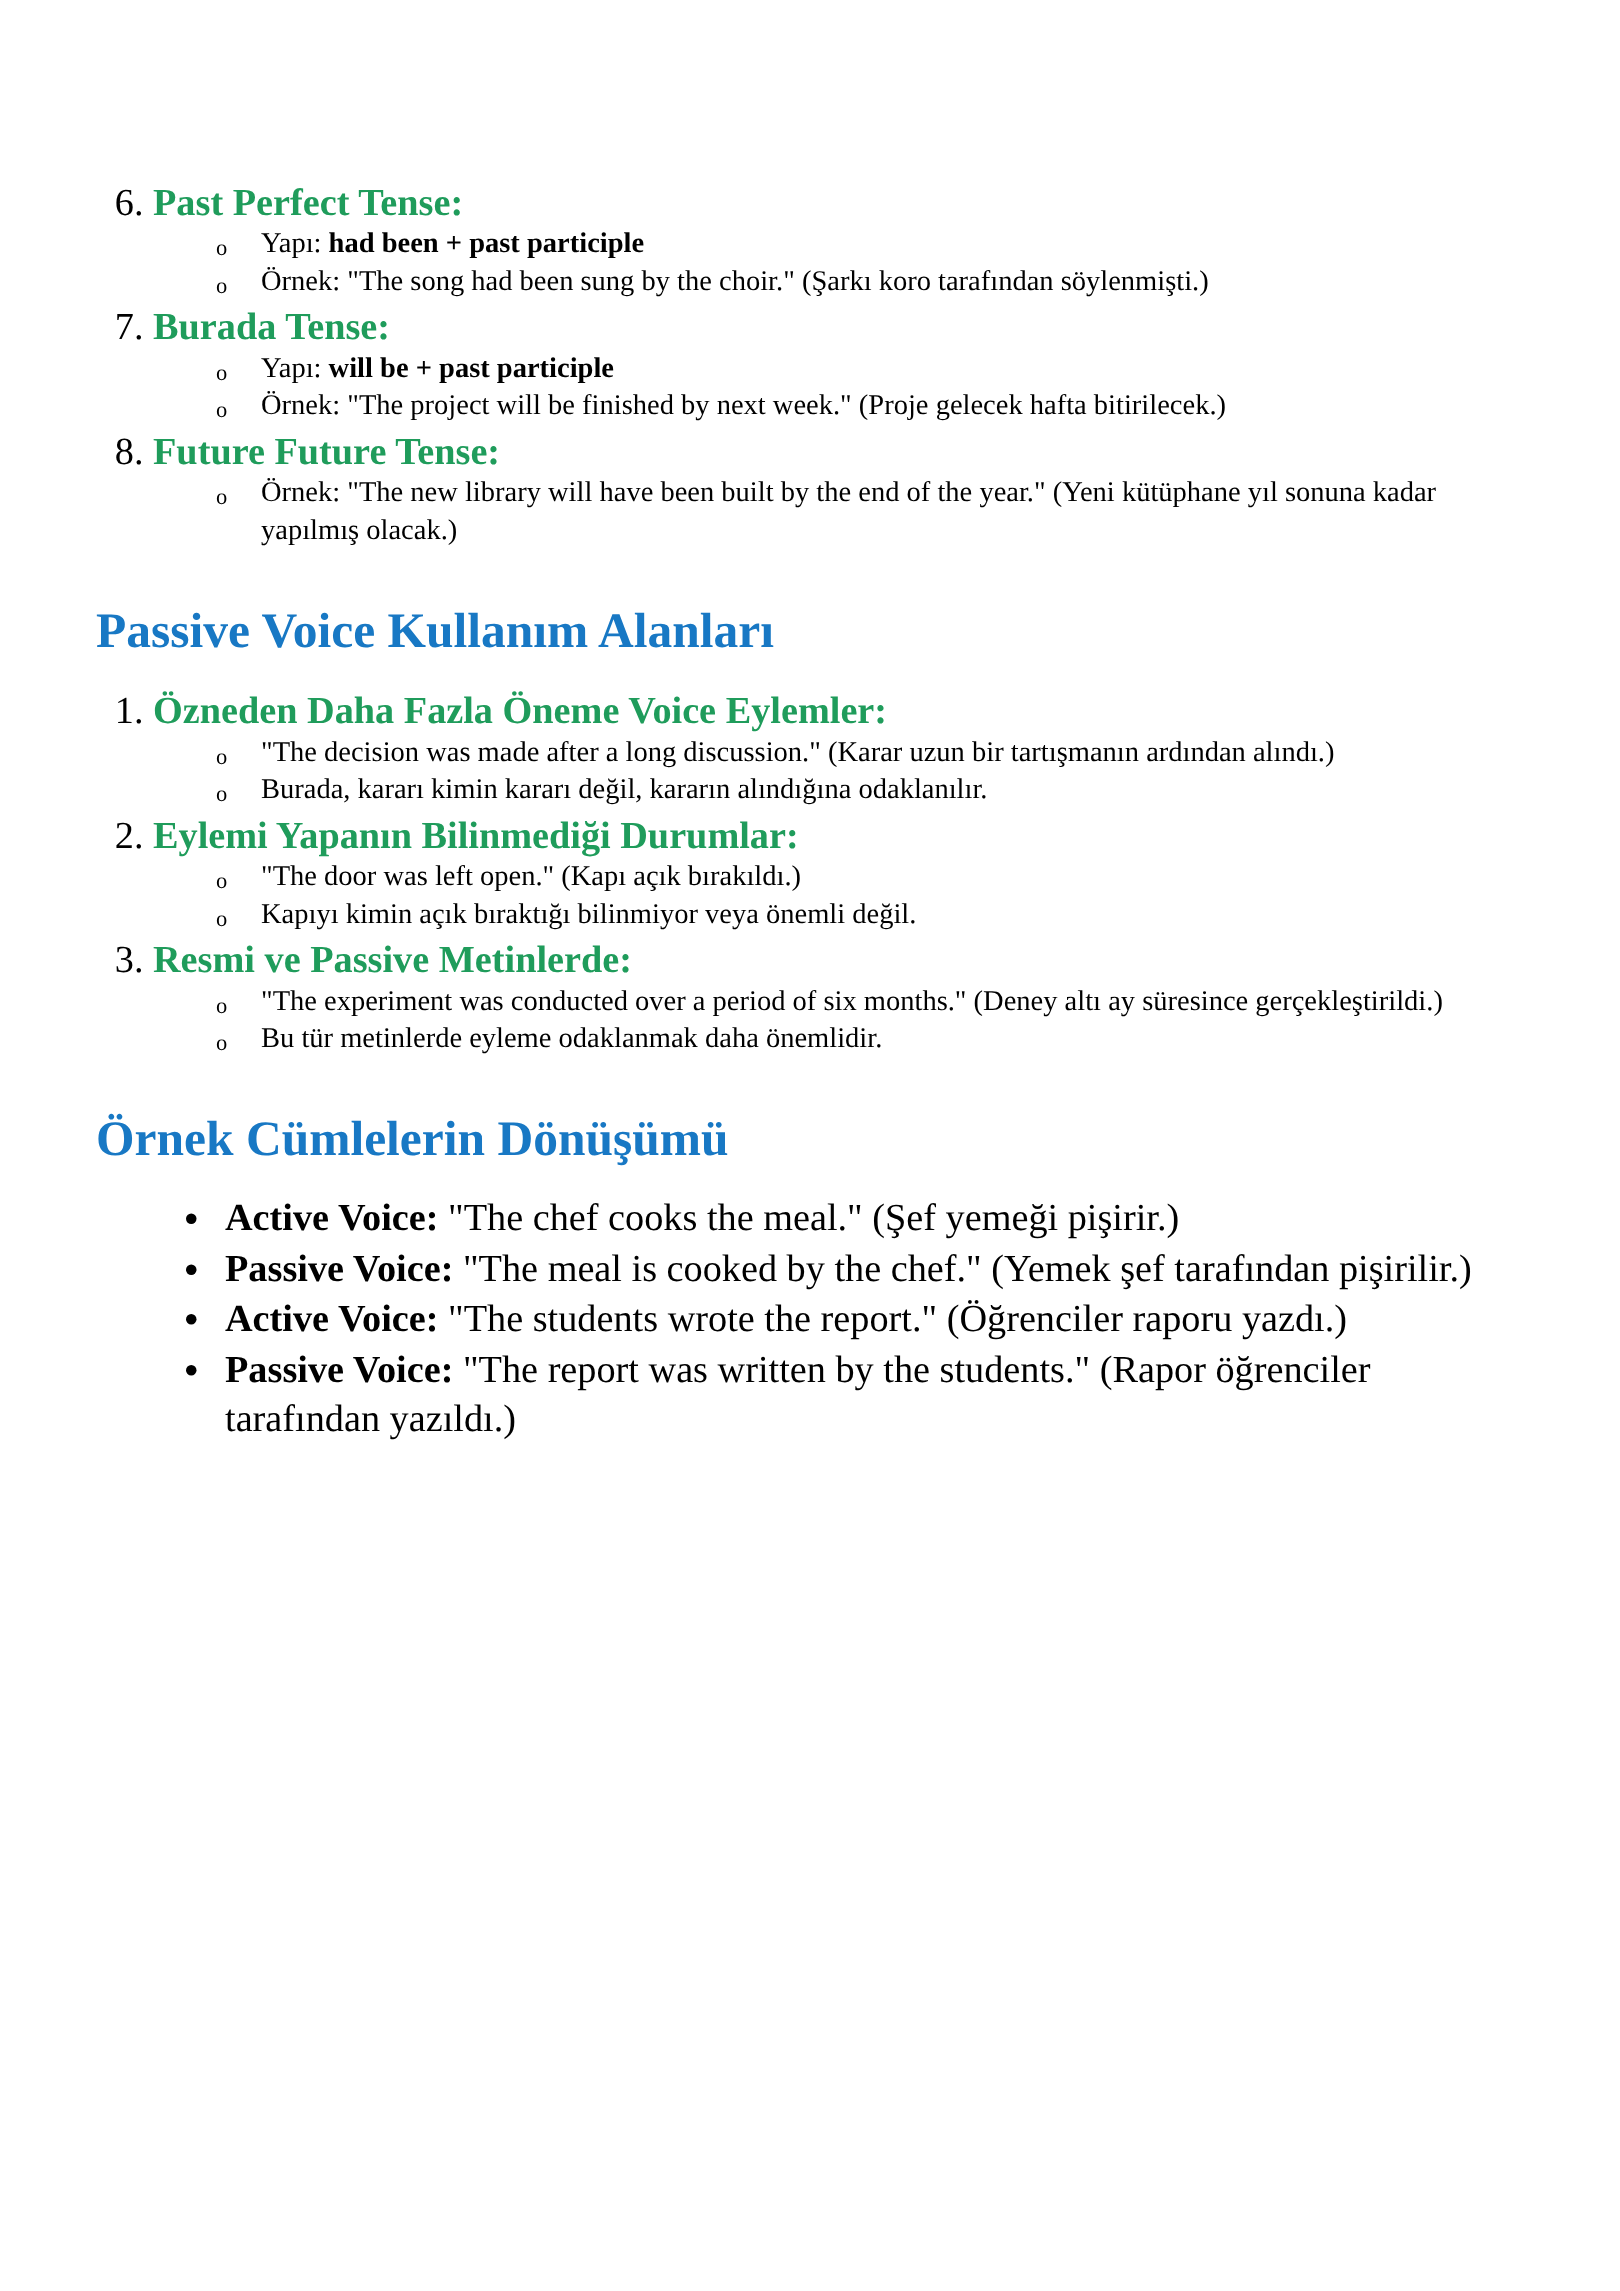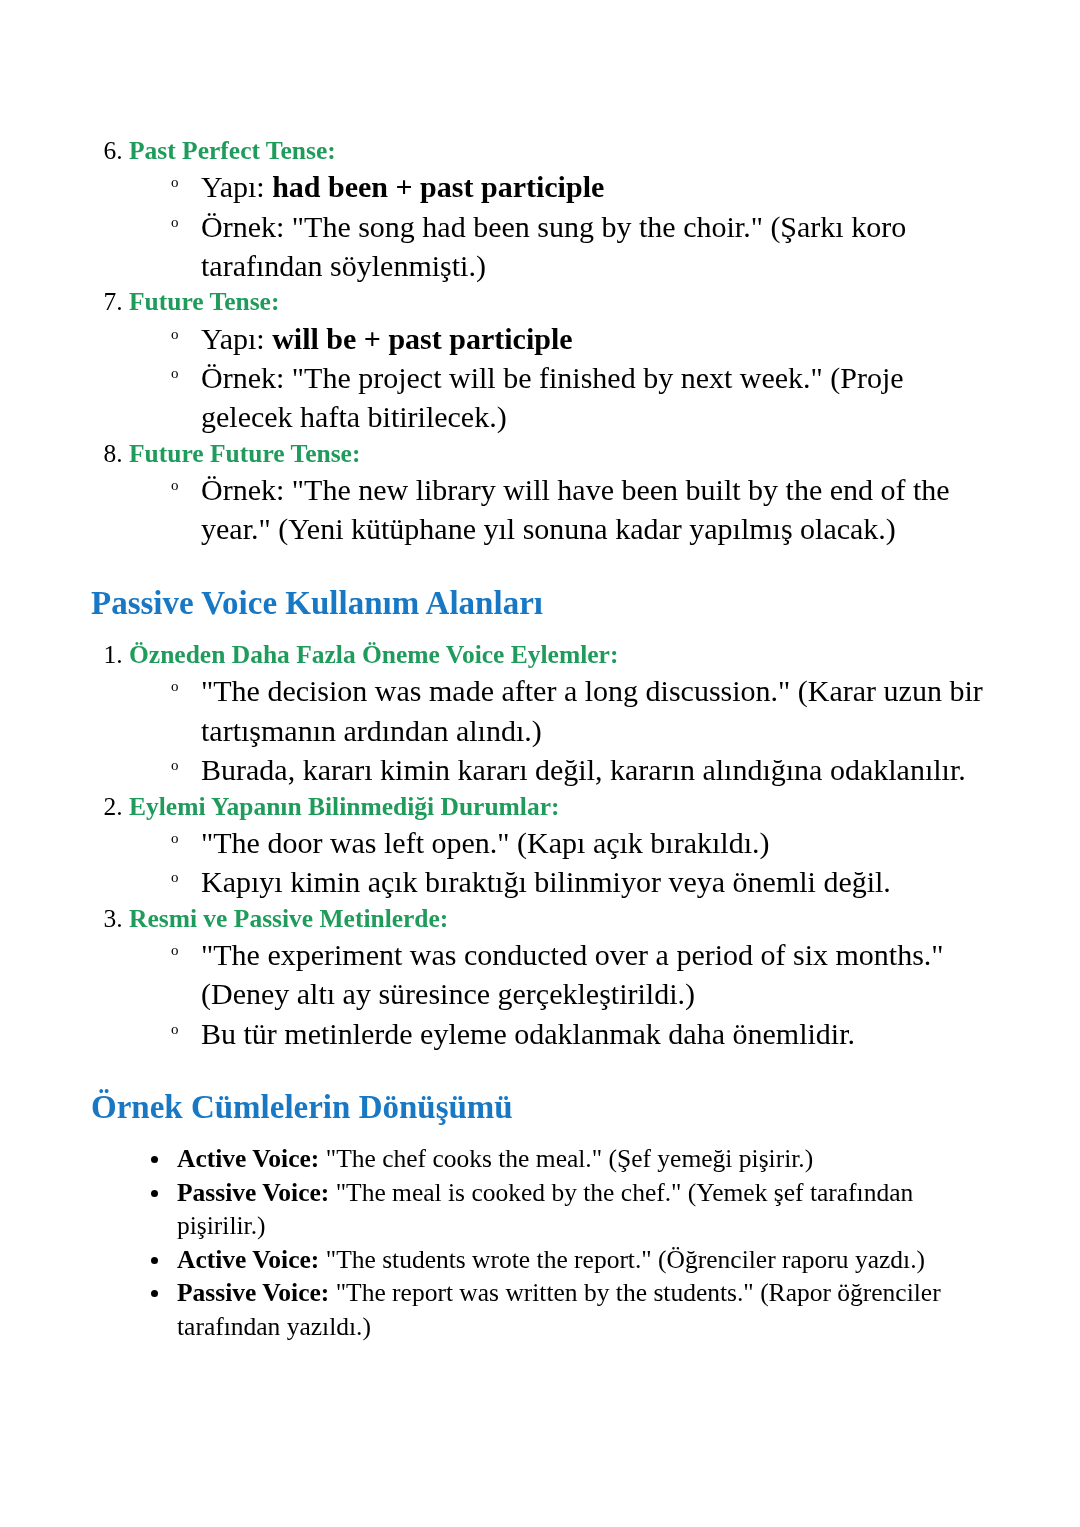--- a/index.html
+++ b/index.html
@@ -9,23 +9,22 @@
   }
   body {
     width: 1080px;
     height: 1527px;
     font-family: "Liberation Serif", "DejaVu Serif", serif;
     color: #000000;
     position: relative;
     overflow: hidden;
   }
   .page {
-    padding: 118px 96px 0 91px;
+    padding: 118px 96px 0 64px;
     box-sizing: border-box;
-    margin-top: 16px;
   }
   
   ol.lvl1 {
     list-style-type: decimal;
     margin: 0;
     padding-left: 38px;
   }
   ol.lvl1 > li {
     font-size: 25.5px;
     line-height: 1.30;
@@ -44,21 +43,21 @@
   
   ul.lvl2 {
     list-style: none;
     margin: 0;
     padding-left: 38px;
   }
   ul.lvl2 > li {
     position: relative;
     color: #000000;
     font-weight: normal;
-    font-size: 30px;
+    font-size: 19px;
     line-height: 1.315;
     padding-left: 34px;
     margin: 0;
   }
   ul.lvl2 > li::before {
     content: "o";
     position: absolute;
     left: 4px;
     top: 1px;
     font-size: 15px;
@@ -111,21 +110,21 @@
         <li>
           <span>Yapı: </span><b>had been + past participle</b><span></span>
         </li>
         <li>
           <span>Örnek: </span><b></b><span>"The song had been sung by the choir." (Şarkı koro tarafından söylenmişti.)</span>
         </li>
       </ul>
     </li>
 
     <li>
-      <span class="head">Future Tense:</span>
+      <span class="head">Burada Tense:</span>
       <ul class="lvl2">
         <li>
           <span>Yapı: </span><b>will be + past participle</b><span></span>
         </li>
         <li>
           <span>Örnek: </span><b></b><span>"The project will be finished by next week." (Proje gelecek hafta bitirilecek.)</span>
         </li>
       </ul>
     </li>
 

